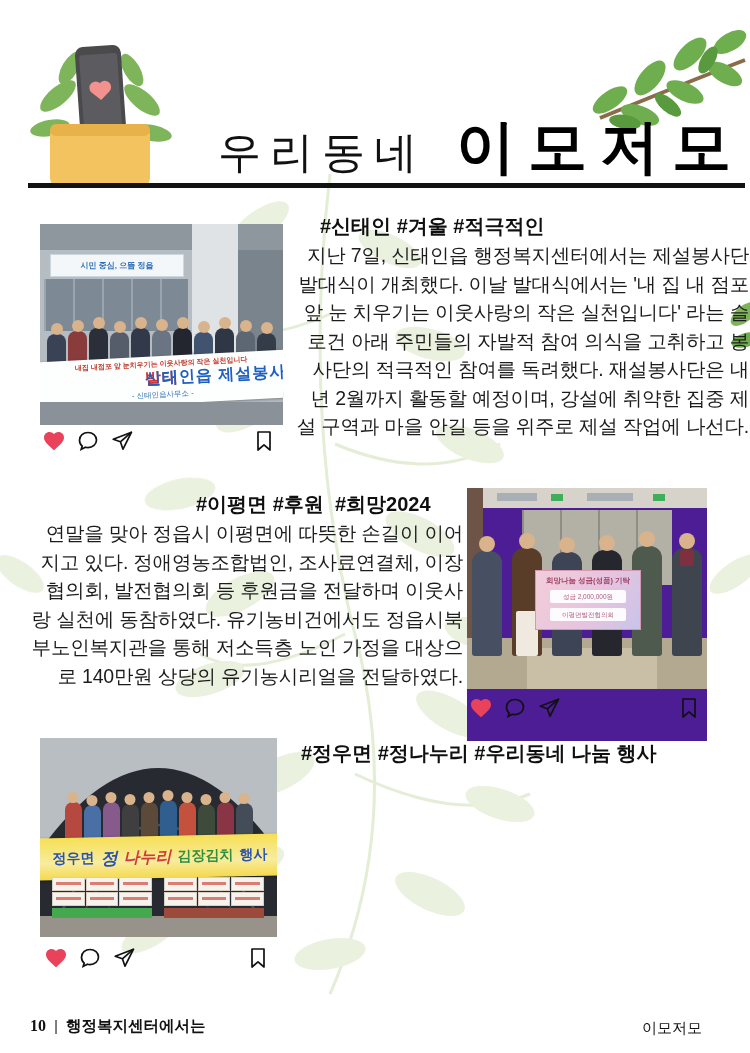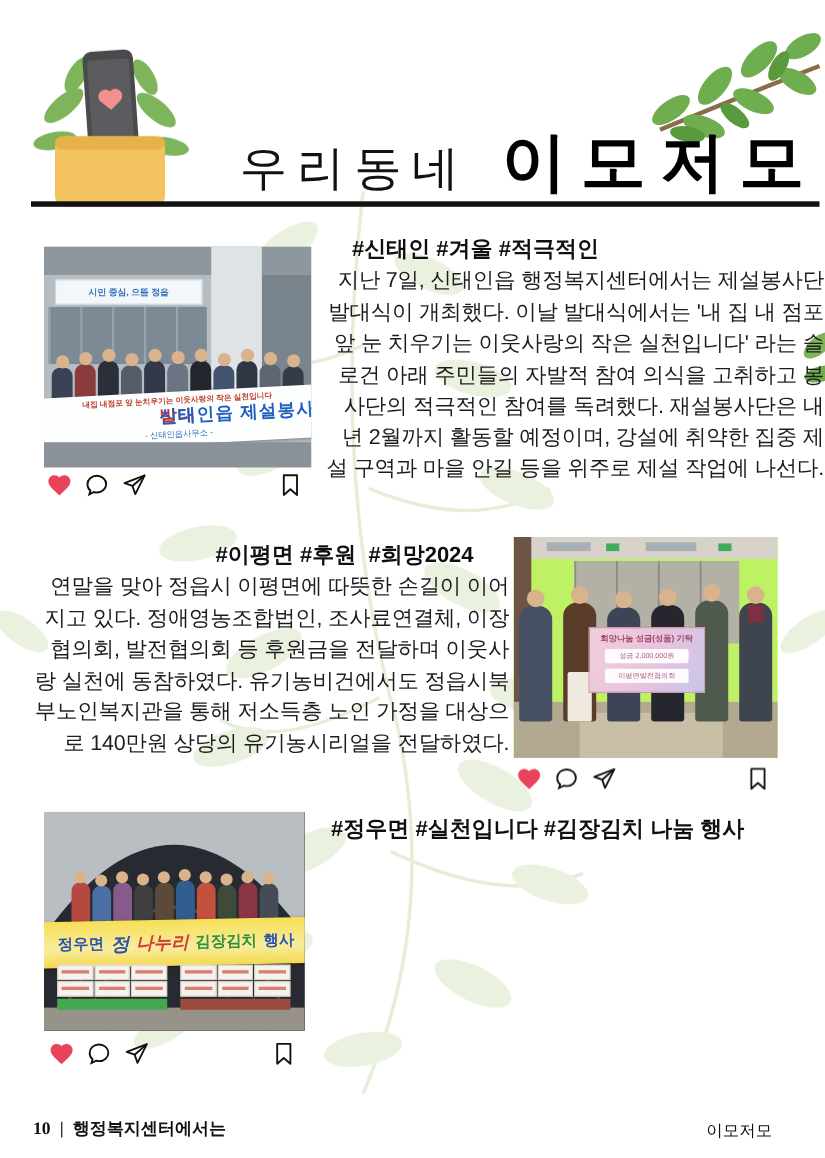--- a/index.html
+++ b/index.html
@@ -48,21 +48,21 @@
   .p1-people .person:nth-child(11){background:#343c49;height:43px;}
   .p1-banner{left:-8px;top:132px;width:260px;height:48px;background:#fdfefe;box-shadow:0 1px 3px rgba(0,0,0,.35);
              transform:rotate(-3deg);text-align:center;}
   .p1-banner-top{left:0;top:3px;width:100%;font-size:7px;font-weight:700;color:#c0392b;white-space:nowrap;overflow:hidden;}
   .p1-banner-main{left:0;top:12px;width:100%;font-size:16px;font-weight:800;letter-spacing:1px;color:#1e5fc1;white-space:nowrap;}
   .p1-banner-main .accent{position:static;color:#d03030;}
   .p1-banner-sub{left:0;top:34px;width:100%;font-size:7.5px;color:#2f6fb8;}
   .p1-ground{left:0;top:178px;width:243px;height:23px;background:#8a9199;}
 
   
-  .p2{left:467px;top:474px;width:240px;height:201px;background:#bef264;}
+  .p2{left:467px;top:474px;width:240px;height:253px;background:#4c1d95;}
   .p2-ceiling{left:0;top:0;width:240px;height:20px;background:#d7d3ca;}
   .p2-vent{background:#a9b0b5;height:8px;top:5px;}
   .p2-exit{background:#3fae5a;width:12px;height:7px;top:6px;}
   .p2-glass{left:55px;top:22px;width:150px;height:75px;background:#b3b0a6;
             background-image:linear-gradient(90deg,#8f8d85 2px,transparent 2px);background-size:38px 100%;}
   .p2-leftwall{left:0;top:0;width:16px;height:160px;background:#6d5446;}
   .p2-floor{left:0;top:150px;width:240px;height:51px;background:#b3a890;}
   .p2-tile{left:60px;top:160px;width:130px;height:41px;background:#c9bfa7;}
   .p2-people{left:4px;top:40px;width:232px;height:128px;display:flex;align-items:flex-end;justify-content:space-between;position:absolute;}
   .p2-people .person{width:30px;height:105px;border-radius:12px 12px 3px 3px;}
@@ -369,21 +369,21 @@
     <svg class="icon" viewBox="0 0 24 24">
       <path d="M21.5 3.2 L3.2 10.2 l7.2 2.6 2.6 7.4 z" fill="none" stroke="#111" stroke-width="1.7" stroke-linejoin="round"></path>
       <path d="M21.5 3.2 L10.4 12.8" stroke="#111" stroke-width="1.7" fill="none"></path>
     </svg>
     <span class="spacer"></span>
     <svg class="icon" viewBox="0 0 24 24">
       <path d="M6 3h12v18l-6-5.2L6 21z" fill="none" stroke="#111" stroke-width="1.7" stroke-linejoin="round"></path>
     </svg>
   </div>
 
-  <div class="tags" style="left:301px;top:726px;">#정우면 #실천입니다 #김장김치 나눔 행사</div>
+  <div class="tags" style="left:301px;top:726px;">#정우면 #정나누리 #우리동네 나눔 행사</div>
 
   <div class="footer-left">
     <span class="pg">10</span>
     <span class="dv">|</span>
     <span class="org">행정복지센터에서는</span>
   </div>
   <div class="footer-right">이모저모</div>
 
 </div>
 

